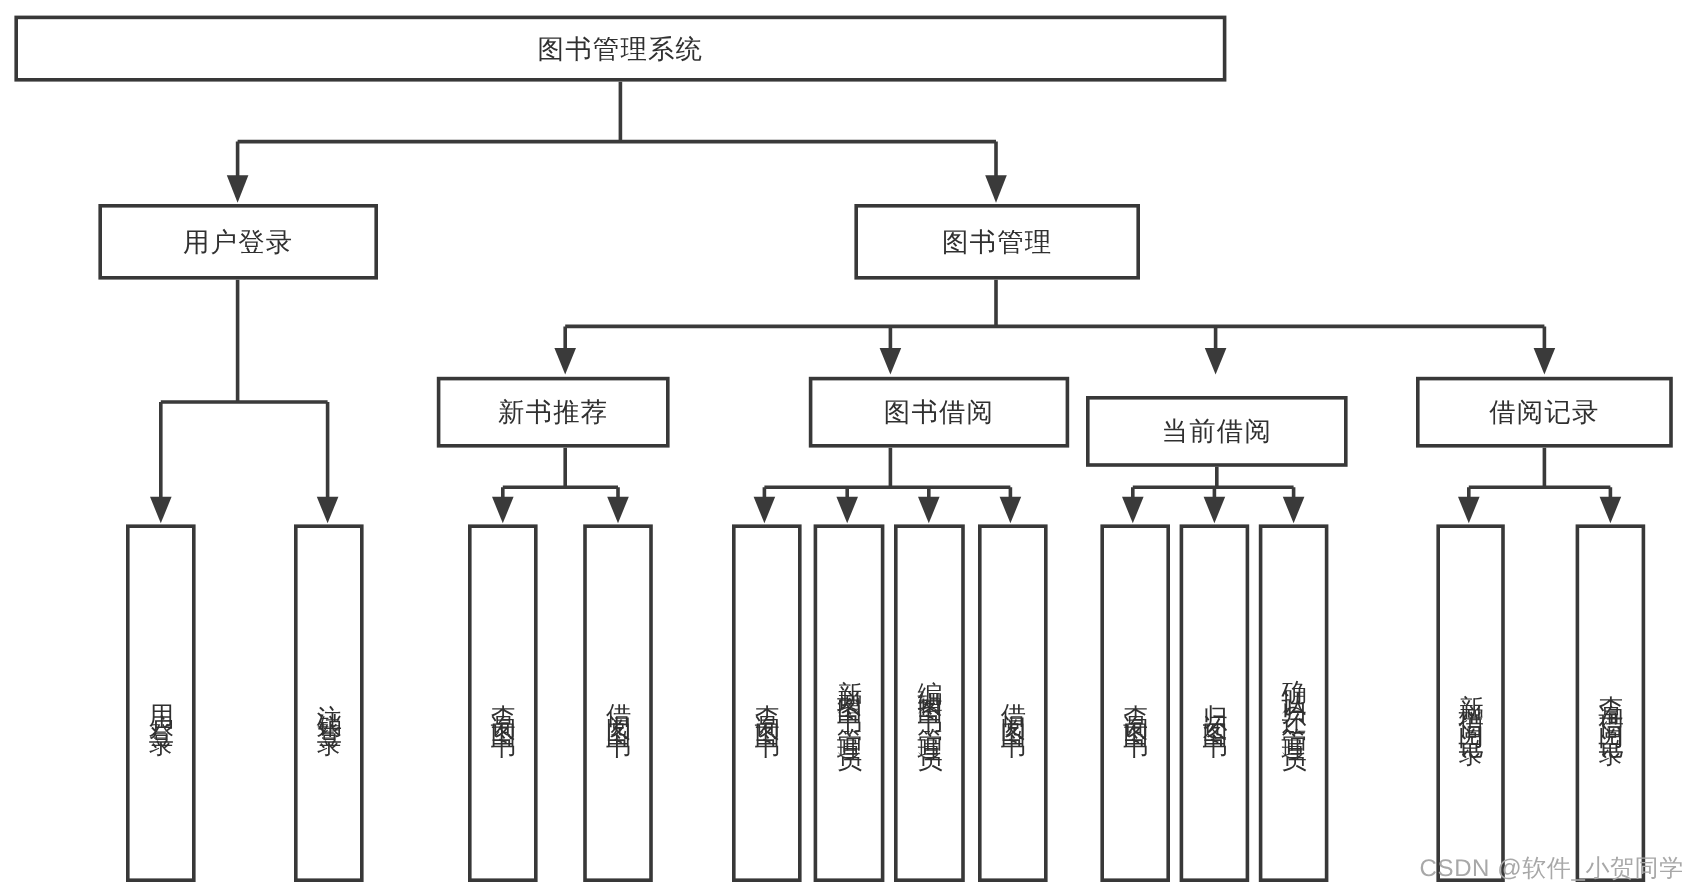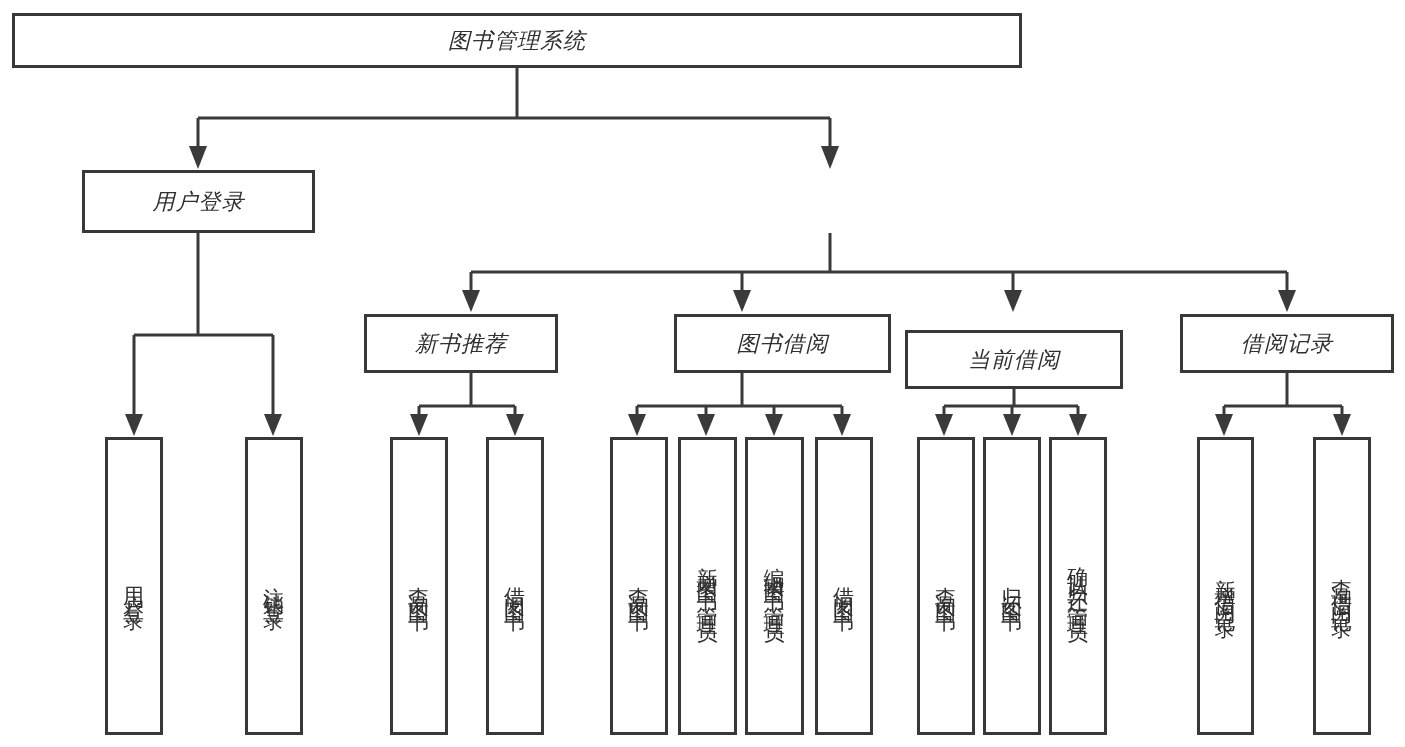--- a/index.html
+++ b/index.html
@@ -26,21 +26,20 @@
     position: absolute;
     box-sizing: border-box;
     border: 3px solid #383838;
     background: #ffffff;
     display: flex;
     align-items: center;
     justify-content: center;
     font-size: 22px;
     letter-spacing: 1px;
     color: #303030;
-    font-style: italic;
   }
   .leaf {
     position: absolute;
     box-sizing: border-box;
     border: 3px solid #383838;
     background: #ffffff;
     display: flex;
     align-items: center;
     justify-content: center;
   }
@@ -136,20 +135,23 @@
     </g>
   </svg>
 
   <div class="node n-root">
     <span>图书管理系统</span>
   </div>
 
   <div class="node n-l2a">
     <span>用户登录</span>
   </div>
+  <div class="node n-l2b">
+    <span>图书管理</span>
+  </div>
 
   <div class="node n-l3a">
     <span>新书推荐</span>
   </div>
   <div class="node n-l3b">
     <span>图书借阅</span>
   </div>
   <div class="node n-l3c">
     <span>当前借阅</span>
   </div>
@@ -194,14 +196,15 @@
     <span class="vtext">确认归还（管理员）</span>
   </div>
 
   <div class="leaf lf lf-e1">
     <span class="vtext">新增借阅记录</span>
   </div>
   <div class="leaf lf lf-e2">
     <span class="vtext">查询借阅记录</span>
   </div>
 
+  <div class="watermark">CSDN @软件_小贺同学</div>
 
 </div>
 
 </body></html>

